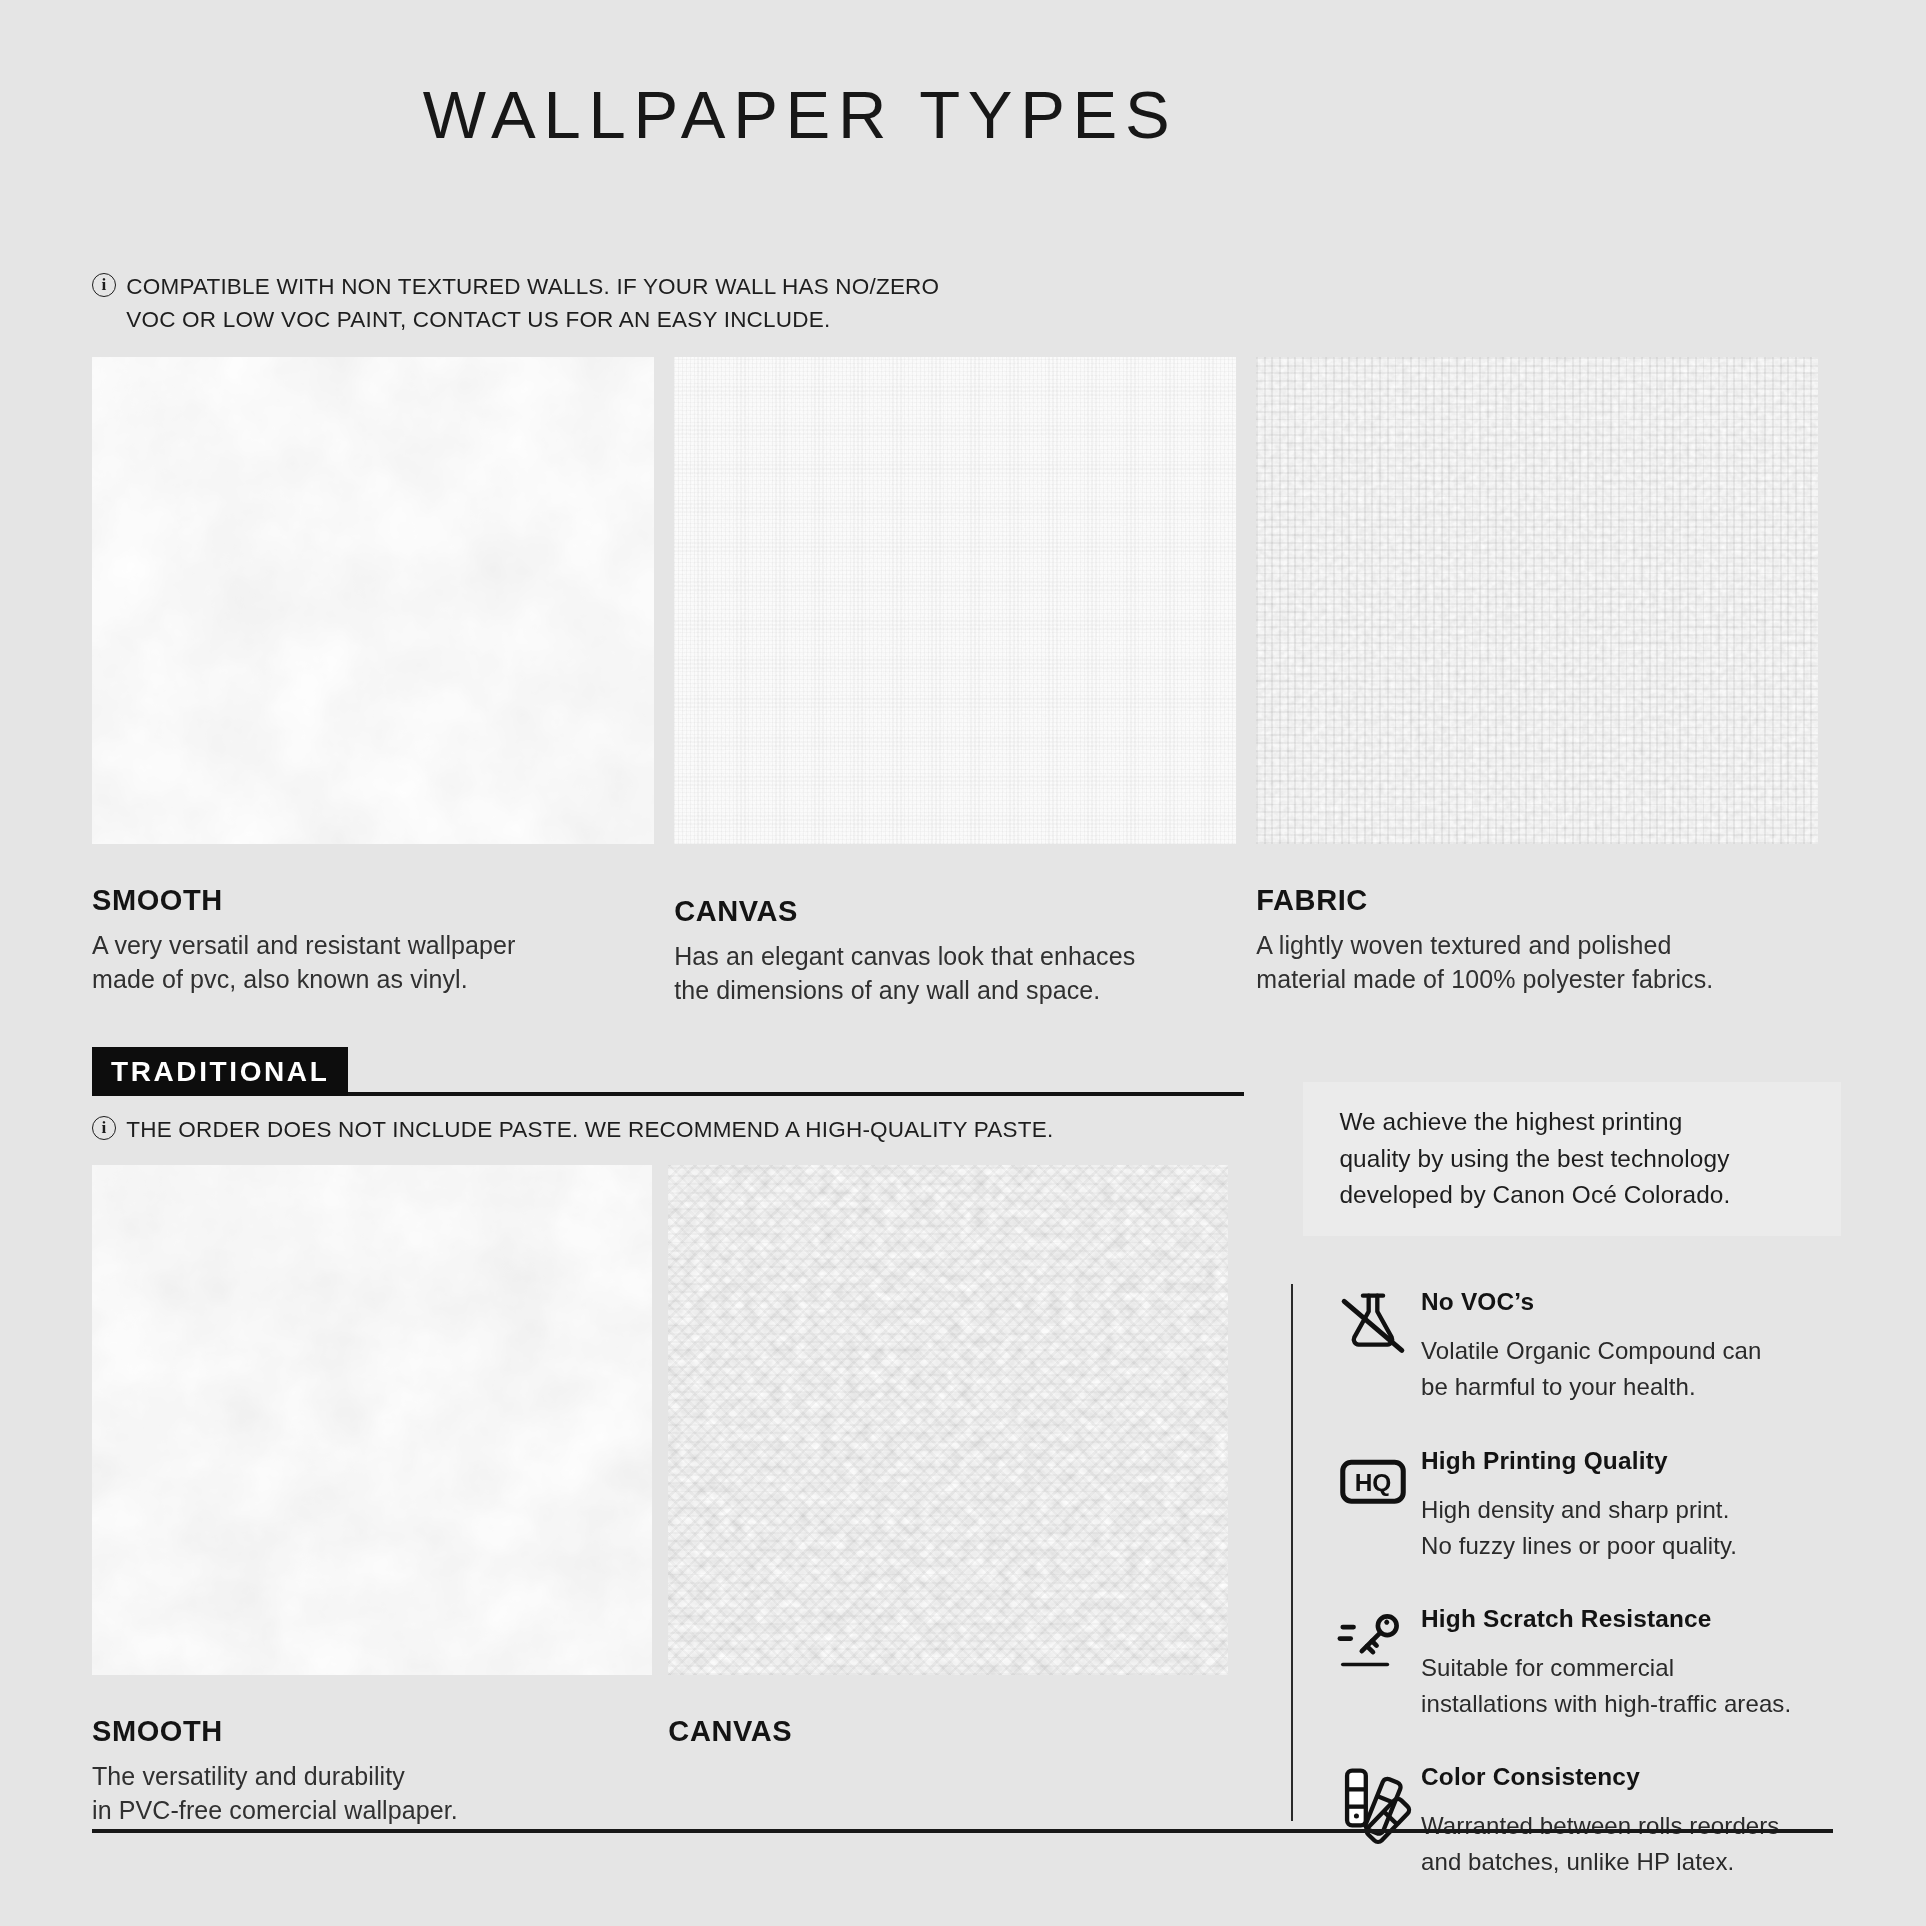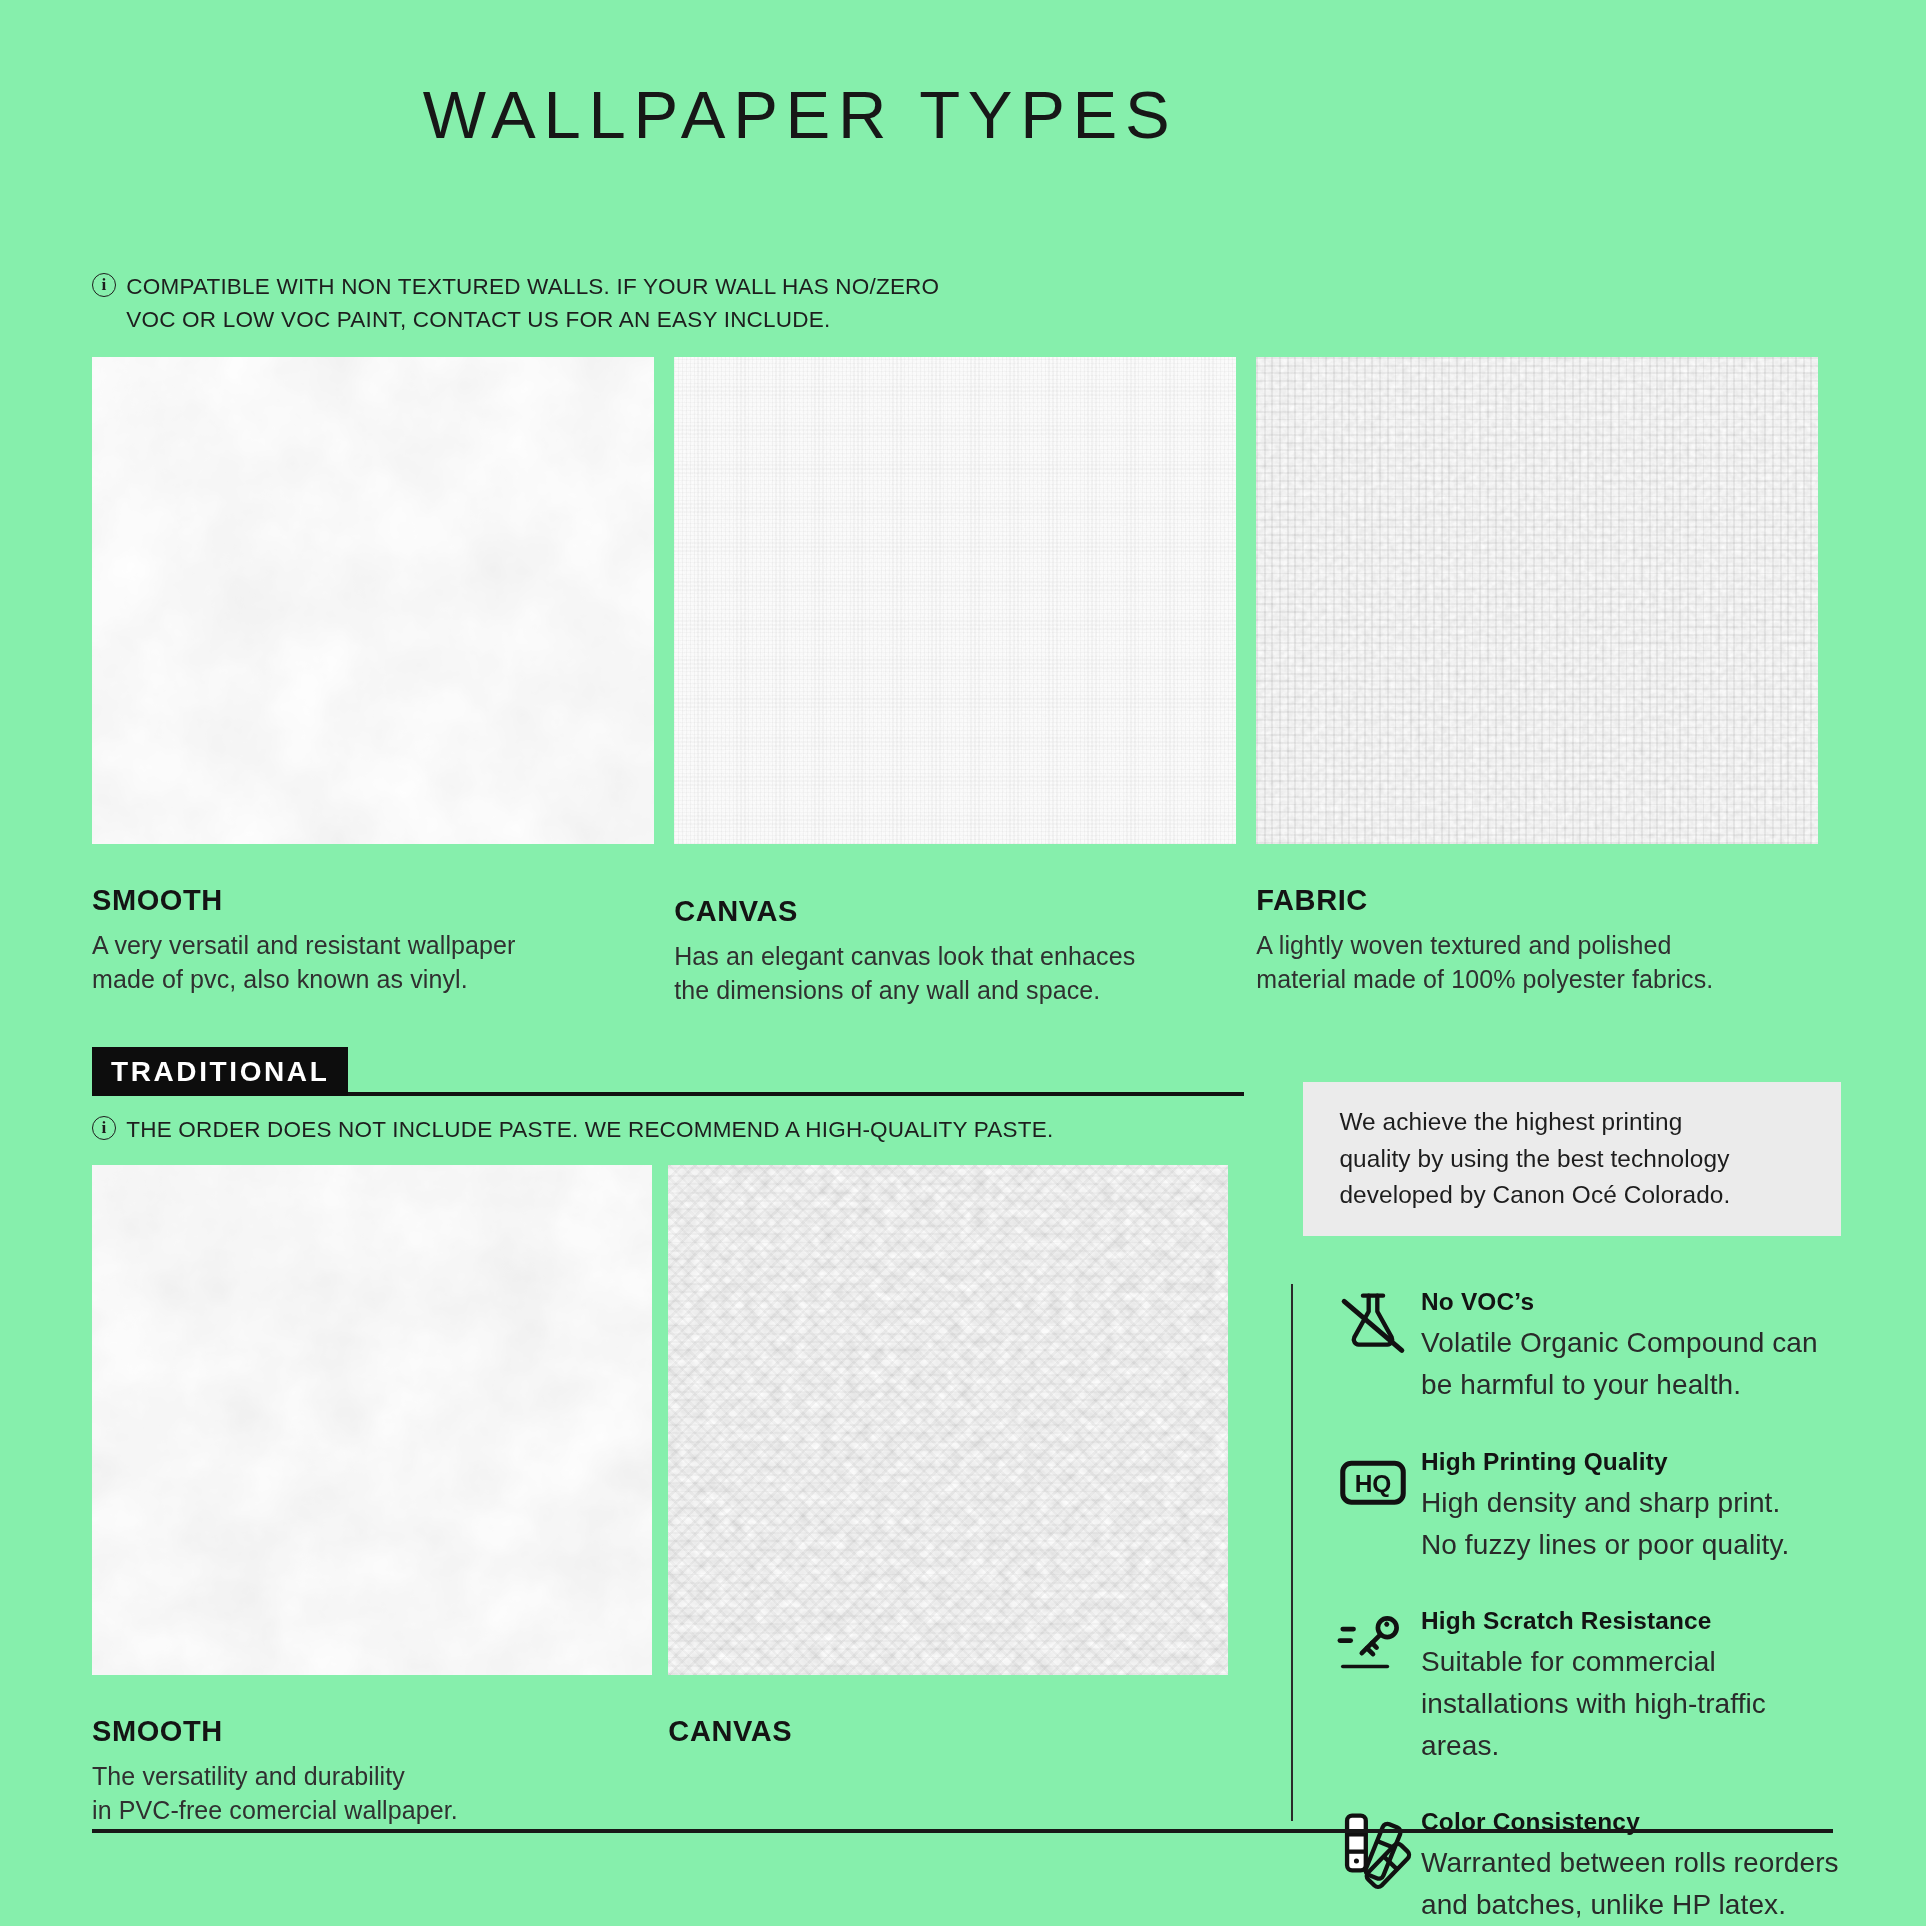--- a/index.html
+++ b/index.html
@@ -1,18 +1,18 @@
 <!DOCTYPE html>
 <html style="font-size:10.3px"><head>
 <meta charset="utf-8">
 <style>
   html,body{margin:0;padding:0;background:#fff;}
   body{width:1926px;height:1926px;position:relative;overflow:hidden;
        font-family:"Liberation Sans","DejaVu Sans",sans-serif;color:#1c1c1c;}
-  .page{position:absolute;inset:0;background:#86efac;}
+  .page{position:absolute;inset:0;background:#e5e5e5;}
 
   
   .title{position:absolute;top:76px;left:0;width:1600px;text-align:center;
          font-size:67px;font-weight:400;letter-spacing:7.7px;color:#171717;white-space:nowrap;}
 
   
   .section-head{position:absolute;left:92px;}
   .section-head .rule{position:absolute;left:0;bottom:0;height:4.5px;background:#121212;}
   .label-box{position:relative;display:inline-flex;align-items:center;height:49px;
              background:#0d0d0d;color:#fff;font-size:28px;font-weight:700;
@@ -57,21 +57,21 @@
   .quality{position:absolute;left:1289px;top:1082px;width:544px;display:flex;align-items:flex-start;margin-left:8px;}
   .quality .bar{flex:0 0 6.4px;background:#0f0f0f;}
   .quality .panel{flex:1;background:#ebebeb;padding:22px 13px 22px 36px;
                   font-size:24.4px;line-height:1.5;color:#1d1d1d;letter-spacing:0.1px;}
   .v-divider{position:absolute;left:1291px;top:1284px;width:1.9px;height:537px;background:#2a2a2a;}
   .features{position:absolute;left:1337px;top:1287px;width:514px;}
   .feature{display:flex;align-items:flex-start;gap:12px;margin-bottom:40px;}
   .f-icon{flex:0 0 72px;width:72px;height:72px;}
   .f-icon svg{width:72px;height:72px;overflow:visible;display:block;}
   .f-title{font-size:24.4px;font-weight:700;color:#131313;letter-spacing:0.2px;margin-top:1.3px;}
-  .f-detail{margin-top:6px;font-size:28px;line-height:1.5;color:#2a2a2a;letter-spacing:0.1px;}
+  .f-detail{margin-top:17px;font-size:24px;line-height:1.5;color:#2a2a2a;letter-spacing:0.1px;}
 
   
   .bottom-rule{position:absolute;left:92px;top:1829px;width:1741px;height:3.9px;background:#181818;}
 </style>
 </head>
 <body>
 
 <svg width="0" height="0" style="position:absolute" aria-hidden="true">
   <defs>
     <filter id="texSmooth1" x="0" y="0" width="100%" height="100%">

